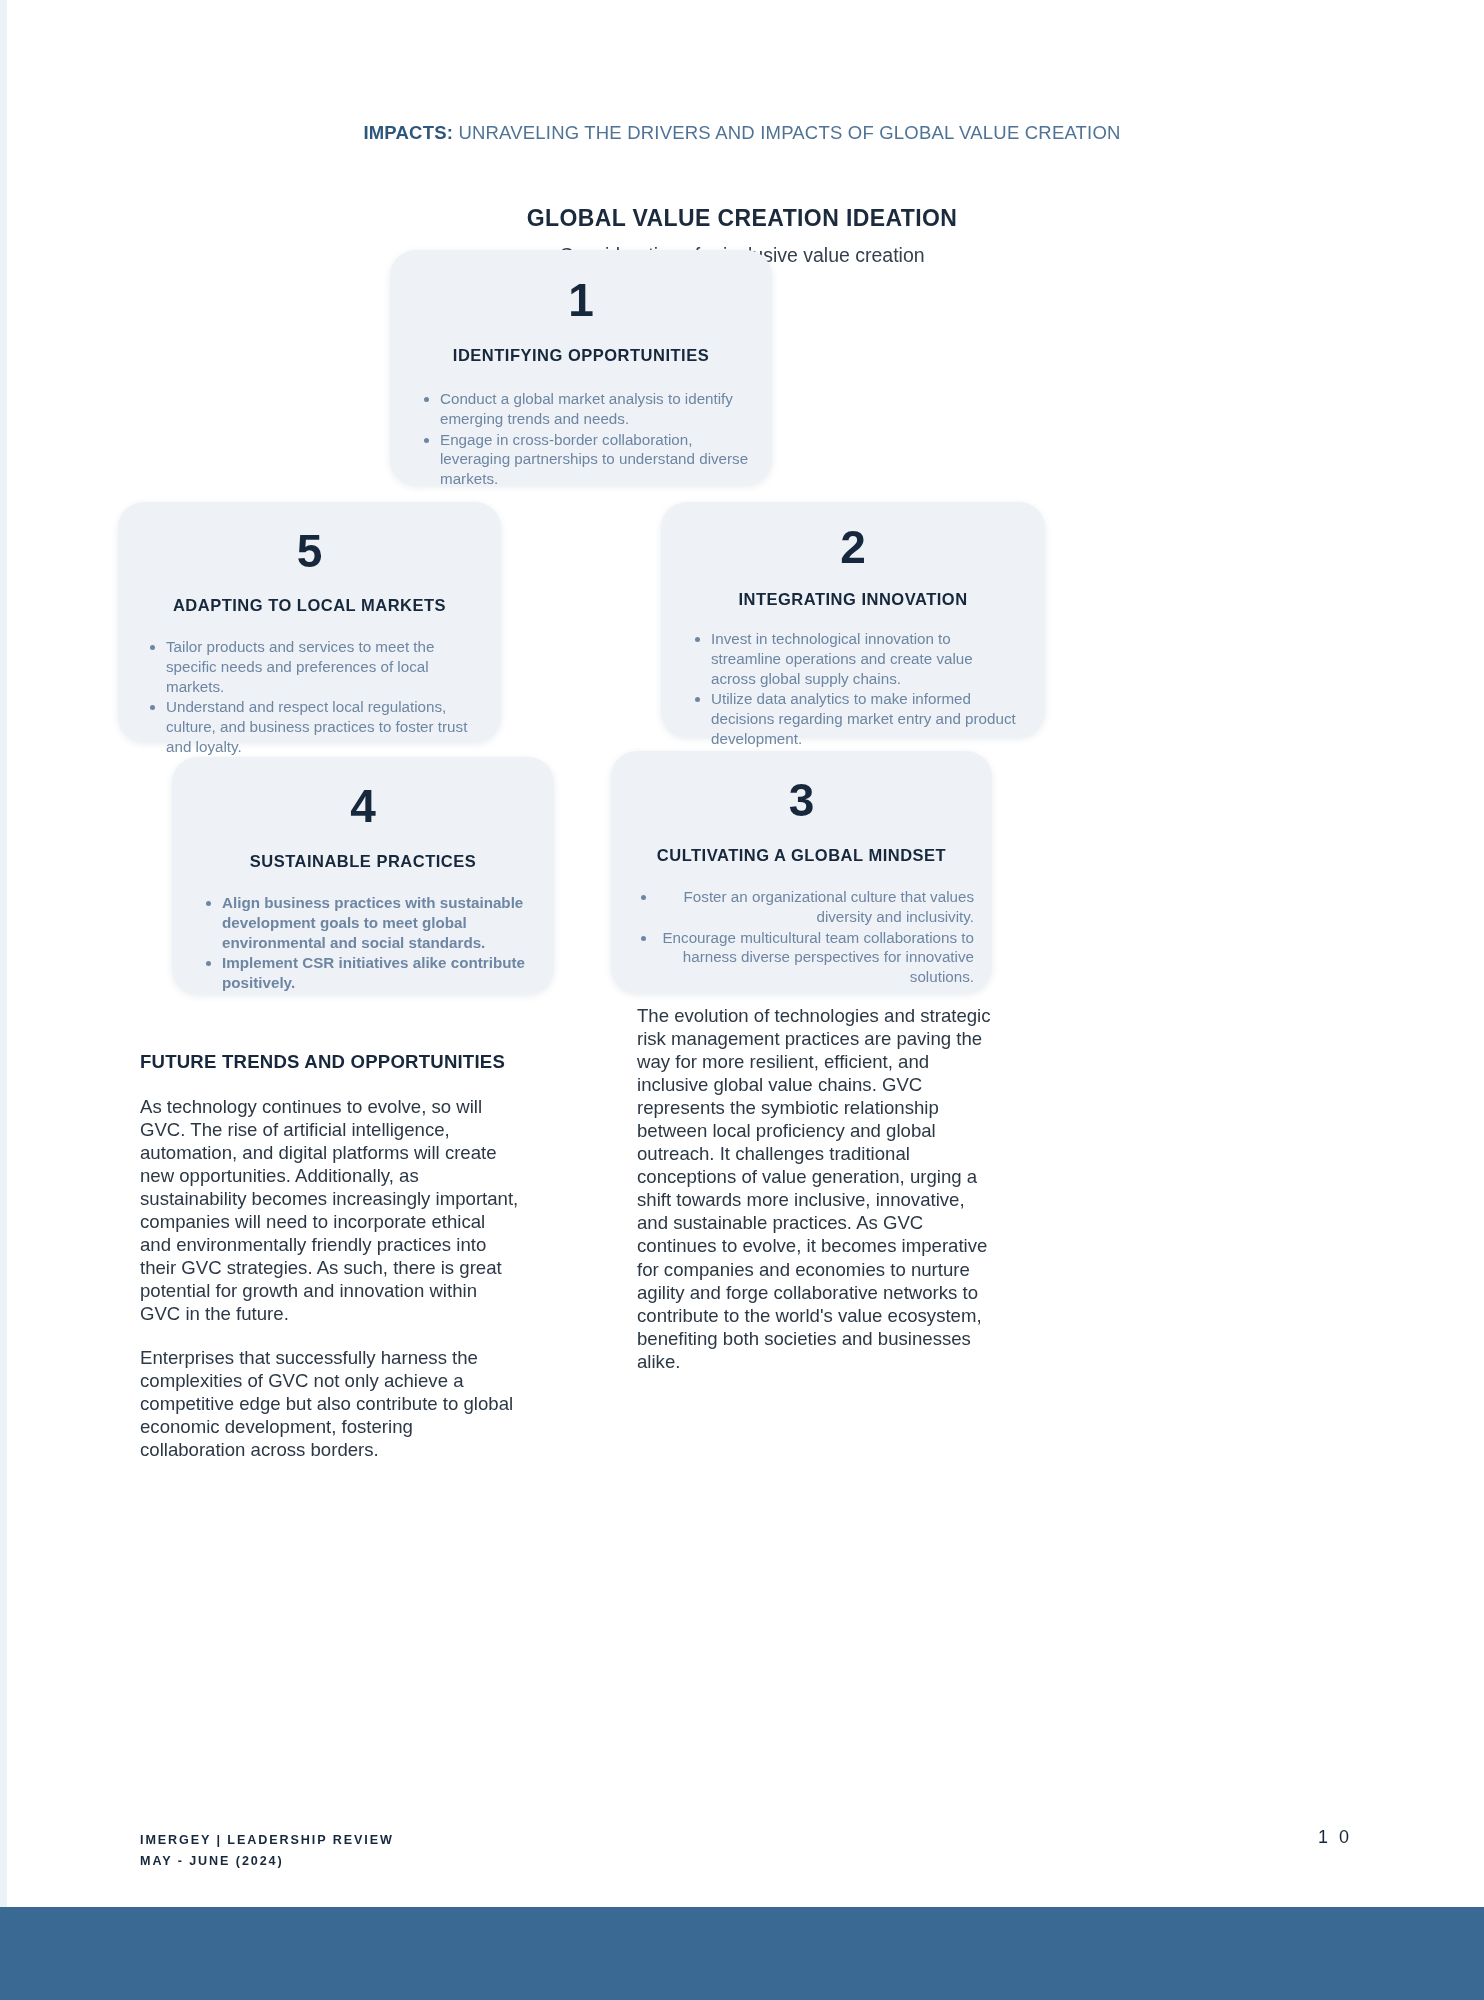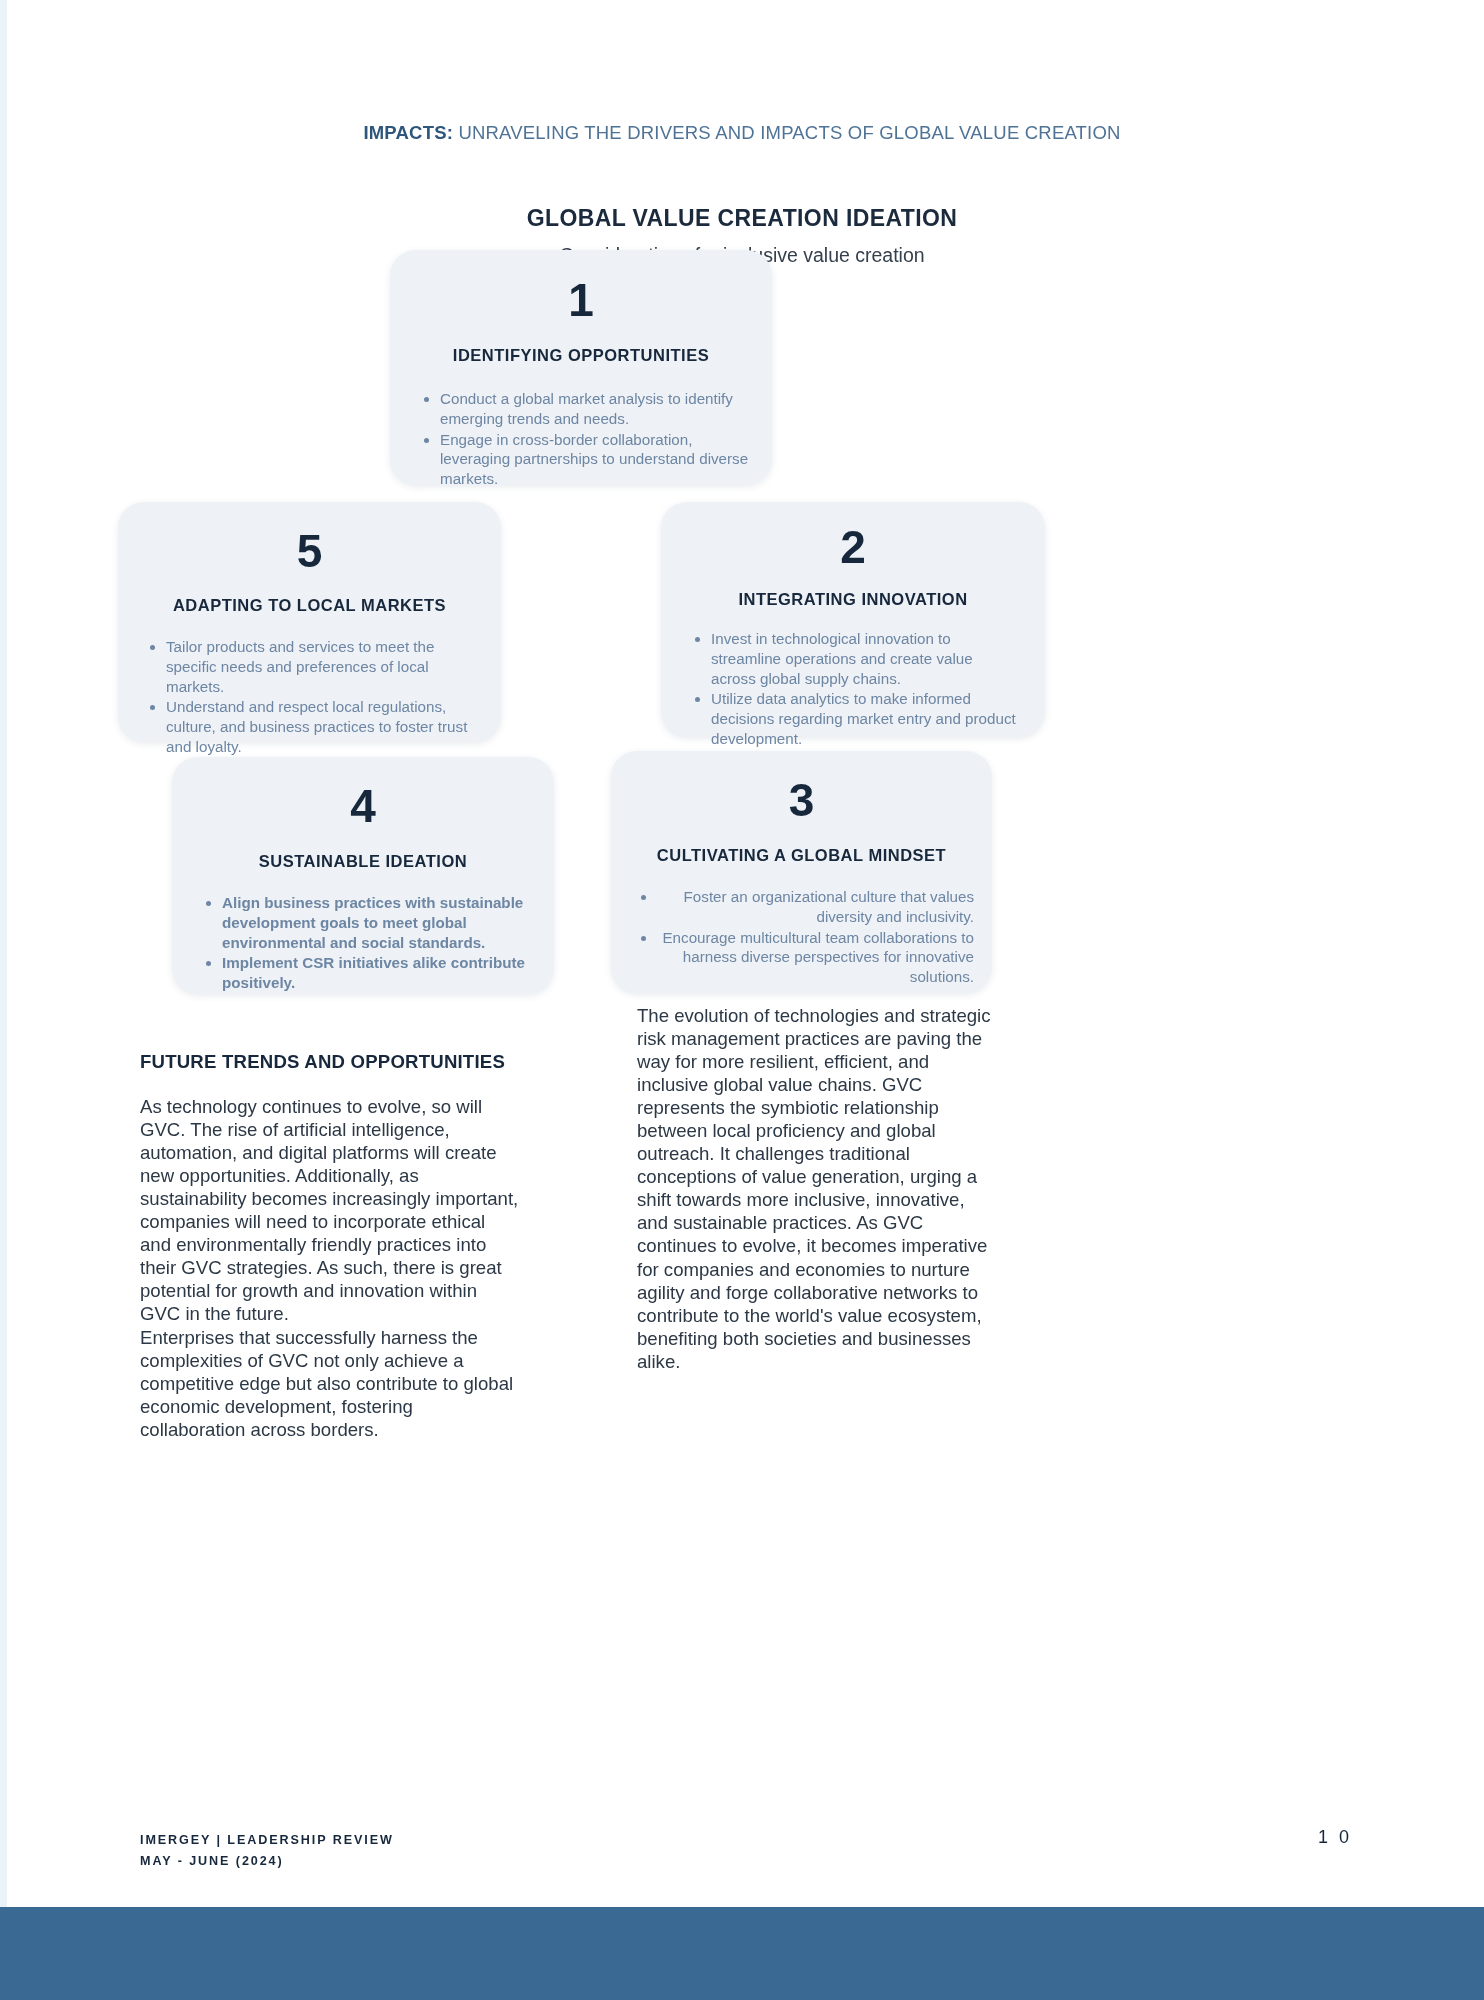--- a/index.html
+++ b/index.html
@@ -156,21 +156,21 @@
   .col.left  { left: 140px; top: 1050px; width: 380px; }
   .col.right { left: 637px; top: 1004px; width: 360px; }
 
   .col-heading {
     font-size: 18.6px;
     font-weight: 700;
     letter-spacing: 0.2px;
     color: #17283c;
     margin-bottom: 22px;
   }
-  .col p { }
+  .col p { margin-bottom: 20px; }
   .col p:last-child { margin-bottom: 0; }
 
   
   .footer {
     position: absolute;
     left: 140px;
     bottom: 128px;
     font-size: 12.6px;
     font-weight: 700;
     letter-spacing: 1.9px;
@@ -224,21 +224,21 @@
     <div class="card-number">2</div>
     <div class="card-heading">INTEGRATING INNOVATION</div>
     <ul class="card-bullets">
       <li>Invest in technological innovation to streamline operations and create value across global supply chains.</li>
       <li>Utilize data analytics to make informed decisions regarding market entry and product development.</li>
     </ul>
   </div>
 
   <div class="card" id="card-4">
     <div class="card-number">4</div>
-    <div class="card-heading">SUSTAINABLE IDEATION</div>
+    <div class="card-heading">SUSTAINABLE PRACTICES</div>
     <ul class="card-bullets">
       <li>Align business practices with sustainable development goals to meet global environmental and social standards.</li>
       <li>Implement CSR initiatives alike contribute positively.</li>
     </ul>
   </div>
 
   <div class="card" id="card-3">
     <div class="card-number">3</div>
     <div class="card-heading">CULTIVATING A GLOBAL MINDSET</div>
     <ul class="card-bullets">

